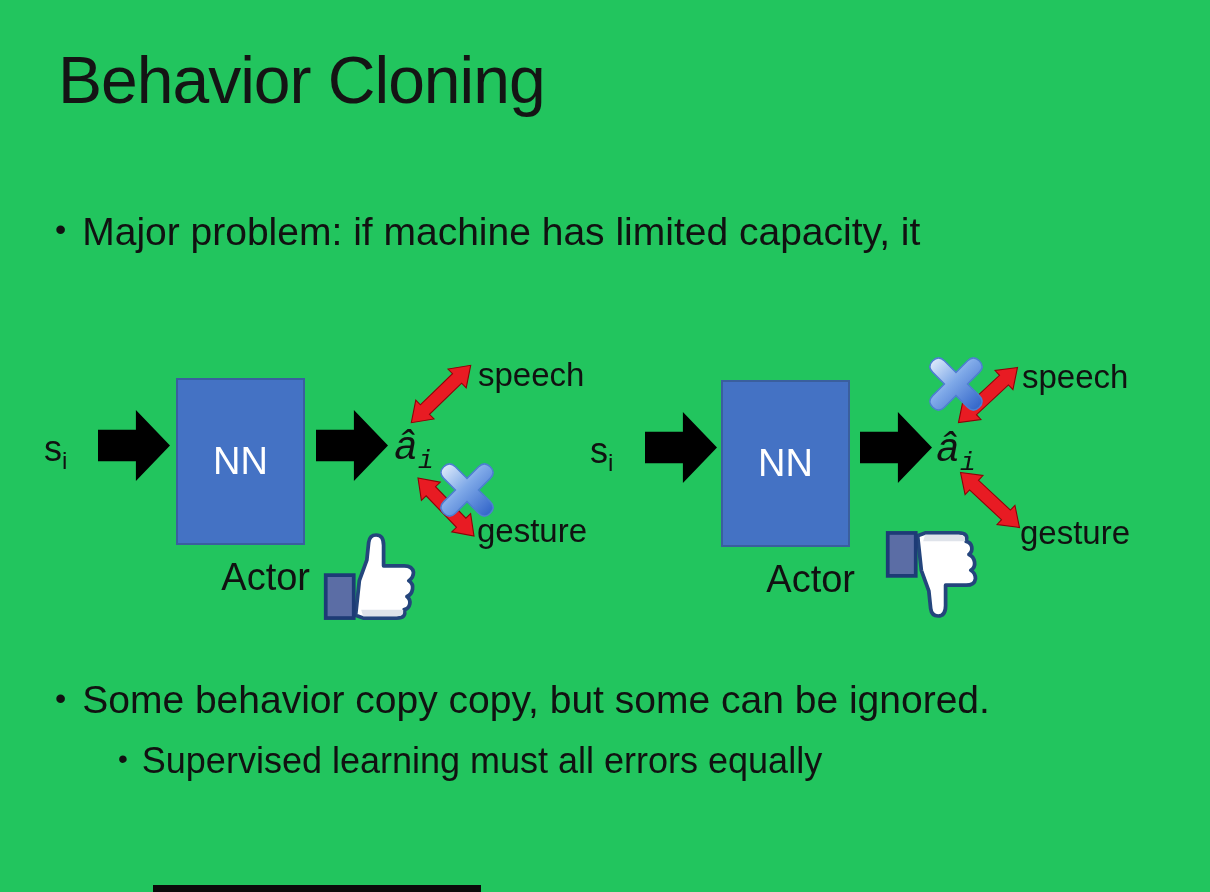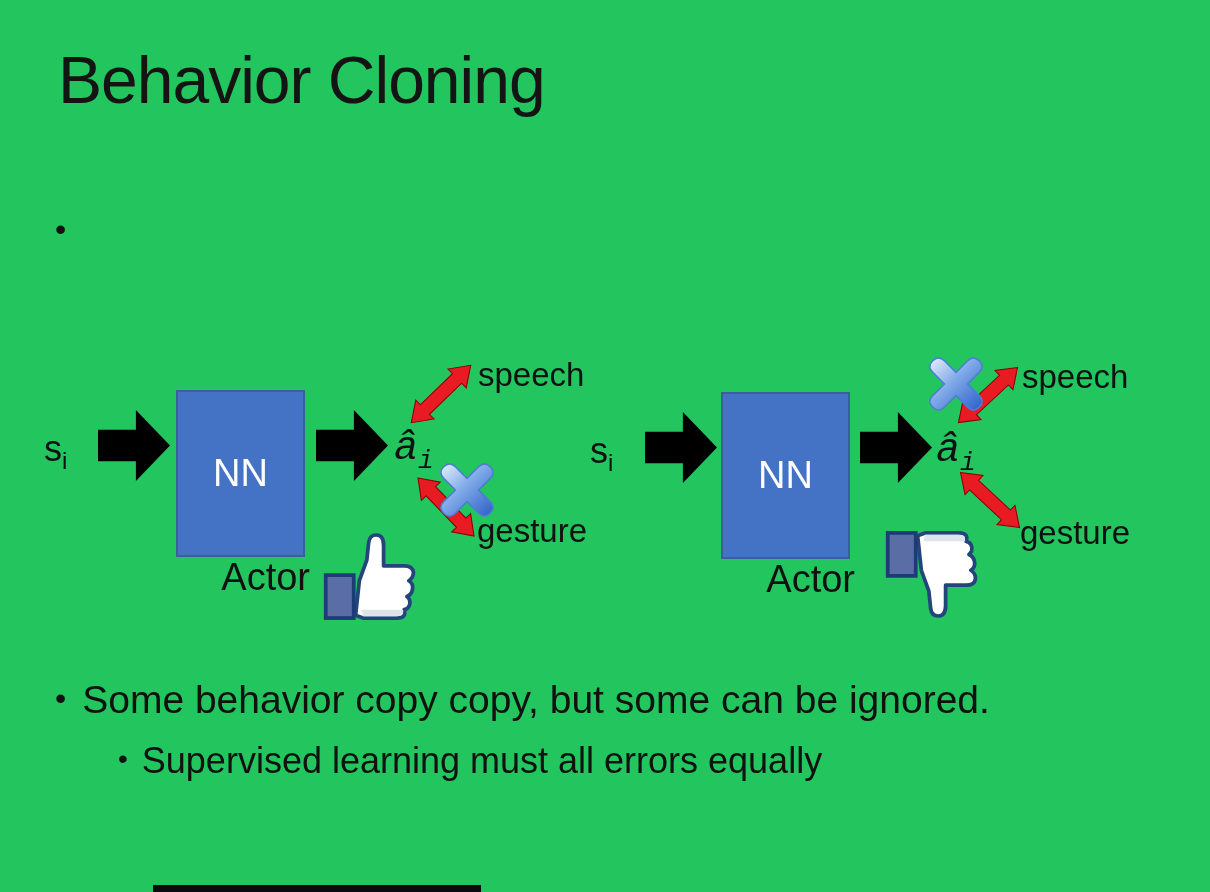--- a/index.html
+++ b/index.html
@@ -22,21 +22,21 @@
   .io-label{font-size:36px;}
   .io-label sub{font-size:24px;}
   .math-label{font-family:Liberation Mono, monospace;font-style:italic;
               font-size:40px;color:#111;}
   .math-label sub{font-size:26px;}
   .branch-label{font-size:33px;}
   .actor-label{font-size:38px;width:130px;text-align:right;}
 
   .nn-box{position:absolute;width:129px;height:167px;background:#4472c4;
           border:2px solid #3a5f9e;box-sizing:border-box;display:flex;
-          align-items:center;justify-content:center;color:#fff;font-size:38px;margin-top:12px;}
+          align-items:center;justify-content:center;color:#fff;font-size:38px;}
 
   .flow-arrow{position:absolute;width:72px;height:95px;}
   .branch-arrow{position:absolute;height:30px;}
   .branch-arrow svg{width:100%;height:100%;display:block;}
   .cross-icon{position:absolute;width:62px;height:62px;}
   .thumb{position:absolute;}
   .thumb svg{width:100%;height:100%;display:block;}
   .thumb.down svg{transform:scaleY(-1);}
 
   .bottom-bar{position:absolute;left:153px;top:885px;width:328px;height:7px;
@@ -45,21 +45,21 @@
 </head>
 <body>
 
 <div class="slide">
 
   <div class="title">Behavior Cloning</div>
 
   <div class="bullet-row b1">
     <span class="bullet-marker">•</span>
     <span>
-      <br>
+      <span>Major problem: if machine has limited capacity, it</span><br>
     </span>
   </div>
 
   <div>
     <div class="dg-label io-label" style="left:44px;top:428px;">
       <span>s</span><sub>i</sub>
     </div>
 
     <svg class="flow-arrow" style="left:98px;top:398px;" viewBox="0 0 76 95">
       <path d="M0 31 H40 V10 L76 47.5 L40 85 V64 H0 Z" fill="#000"></path>

